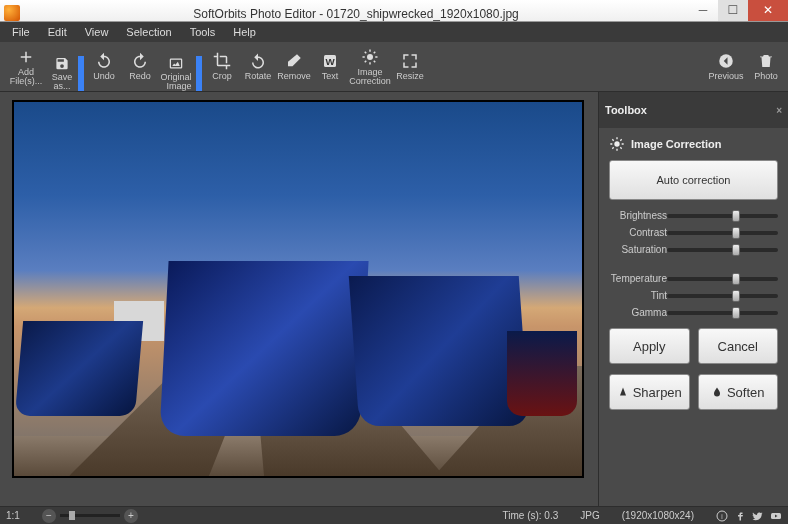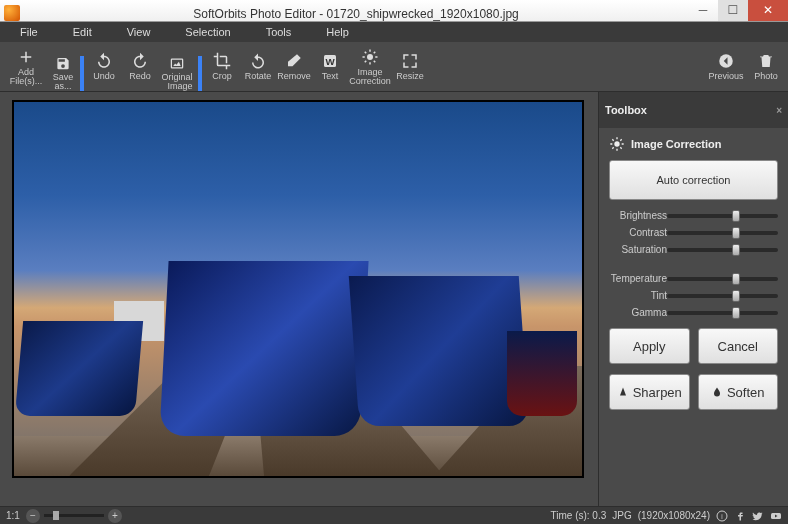--- a/index.html
+++ b/index.html
@@ -4,27 +4,27 @@
 <style>
 * { margin:0; padding:0; box-sizing:border-box; font-family:"Segoe UI",Tahoma,sans-serif; }
 body { width:788px; height:524px; background:#4a4a4a; overflow:hidden; font-size:11px; color:#ddd; user-select:none; }
 .titlebar { height:22px; background:linear-gradient(#fff,#f0f0f0); display:flex; align-items:flex-end; border-bottom:1px solid #999; }
 .titlebar .app-icon { width:16px; height:16px; margin:0 4px; background:radial-gradient(circle at 30% 30%,#ffb03a,#d35400); border-radius:2px; }
 .titlebar .title { flex:1; text-align:center; color:#333; font-size:12px; }
 .winbtns { display:flex; }
 .winbtn { width:30px; height:22px; display:flex; align-items:center; justify-content:center; color:#555; font-size:12px; }
 .winbtn.close { background:#c94f3e; color:#fff; width:40px; }
 .winbtn.max { background:#e0e0e0; }
-.menubar { height:20px; background:#3a3a3a; display:flex; align-items:center; padding:0 12px; gap:19px; }
+.menubar { height:20px; background:#3a3a3a; display:flex; align-items:center; padding:0 4px; gap:2px; }
 .menubar .menu { padding:2px 8px; color:#ddd; cursor:default; }
 .toolbar { height:50px; background:#4a4a4a; display:flex; align-items:center; border-bottom:1px solid #2d2d2d; padding:0 4px; }
 .toolgroup { display:flex; height:100%; }
 .toolbtn { width:36px; display:flex; flex-direction:column; align-items:center; justify-content:center; gap:2px; color:#ccc; font-size:9px; cursor:default; }
 .toolbtn.wide { width:44px; }
-.toolbtn.sep { border-right:4px solid #3b82f6; padding-right:2px; margin-right:2px;margin-top:14px; }
+.toolbtn.sep { border-right:6px solid #3b82f6; padding-right:2px; margin-right:2px;margin-top:14px; }
 .toolbtn svg { width:18px; height:18px; fill:#ddd; }
 .toolbtn .lbl { text-align:center; line-height:1; }
 .toolbar .spacer { flex:1; }
 .content { display:flex; height:414px; }
 .canvas { flex:1; background:#4a4a4a; position:relative; overflow:hidden; }
 .photo { position:absolute; left:12px; top:8px; width:572px; height:378px; border:2px solid #000; background:linear-gradient(to bottom,#1a4a8a 0%,#2d5fa8 25%,#5a7ec0 45%,#d4a876 55%,#c8956a 60%,#6a6a6a 100%); overflow:hidden; }
 .hull { position:absolute; border-radius:0 0 15px 15px; }
 .hull.h1 { left:5px; bottom:60px; width:120px; height:95px; background:linear-gradient(135deg,#0a1a4a,#1d3a8a,#061540); transform:skewX(-5deg); }
 .hull.h2 { left:150px; bottom:40px; width:200px; height:175px; background:linear-gradient(135deg,#0a1a5a,#2a4ab0,#081845); transform:skewX(-3deg); border-radius:0 0 25px 25px; }
 .hull.h3 { left:340px; bottom:50px; width:170px; height:150px; background:linear-gradient(135deg,#0a1a4f,#1f3d95,#071640); transform:skewX(4deg); border-radius:0 0 20px 20px; }
@@ -44,21 +44,21 @@
 .bigbtn { display:block; width:100%; height:40px; background:linear-gradient(#f8f8f8,#e0e0e0); border:1px solid #888; border-radius:3px; color:#333; font-size:11px; margin-bottom:10px; cursor:default; }
 .sliders { display:flex; flex-direction:column; gap:6px; margin-bottom:10px; }
 .srow { display:flex; align-items:center; }
 .srow .slabel { width:58px; text-align:right; color:#ccc; font-size:10px; }
 .srow .track { flex:1; height:4px; background:#2a2a2a; border-radius:2px; position:relative; }
 .srow .thumb { position:absolute; top:-4px; width:8px; height:12px; background:linear-gradient(#eee,#aaa); border:1px solid #666; border-radius:2px; left:60%; transform:translateX(-50%); }
 .sgap { height:6px; }
 .btnrow { display:flex; gap:8px; margin-bottom:10px; }
 .btnrow .btn { flex:1; height:36px; background:linear-gradient(#f8f8f8,#e0e0e0); border:1px solid #888; border-radius:3px; color:#333; font-size:13px; display:flex; align-items:center; justify-content:center; gap:4px; cursor:default; }
 .btnrow .btn svg { width:12px; height:12px; fill:#333; }
-.statusbar { height:18px; background:#3a3a3a; display:flex; align-items:center; padding:0 6px; gap:6px; color:#ccc; font-size:10px; border-top:1px solid #2d2d2d; }
+.statusbar { height:18px; background:#3a3a3a; display:flex; align-items:center; padding:0 6px; gap:22px; color:#ccc; font-size:10px; border-top:1px solid #2d2d2d; }
 .statusbar .zoom { display:flex; align-items:center; gap:4px; }
 .statusbar .zoom .zb { width:14px; height:14px; background:#555; border-radius:7px; display:flex; align-items:center; justify-content:center; font-size:10px; }
 .statusbar .ztrack { width:60px; height:3px; background:#222; position:relative; }
 .statusbar .zthumb { position:absolute; left:15%; top:-3px; width:6px; height:9px; background:#aaa; }
 .statusbar .spacer { flex:1; }
 .statusbar .sicon { width:12px; height:12px; fill:#ccc; }
 .statusbar .social { display:flex; gap:6px; align-items:center; }
 </style>
 </head>
 <body>

